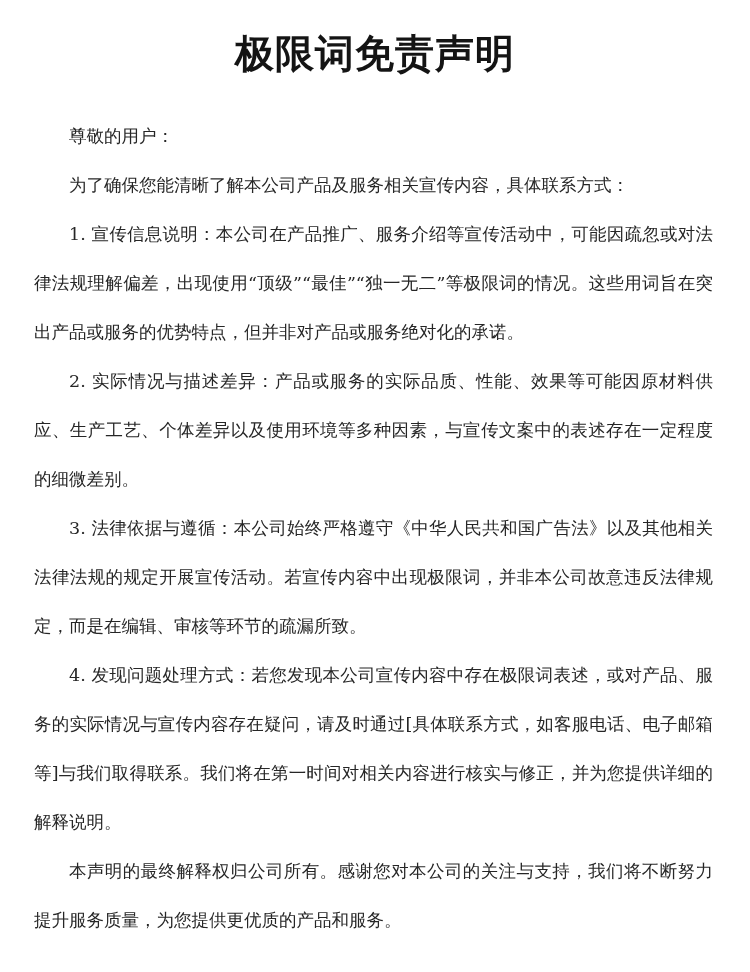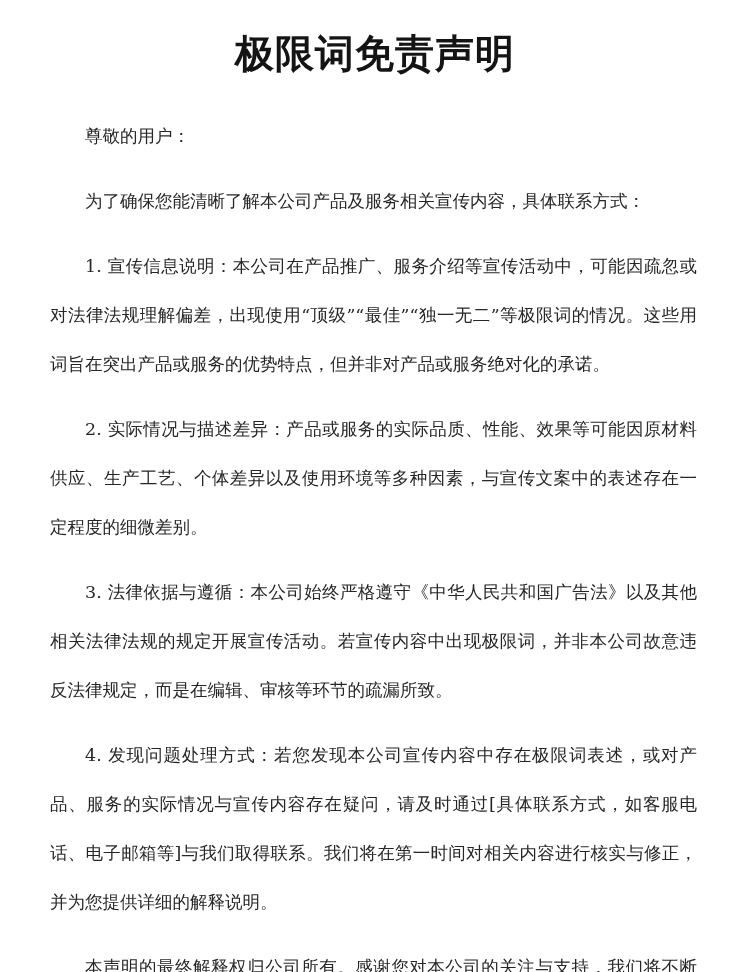--- a/index.html
+++ b/index.html
@@ -27,21 +27,21 @@
   }
   .doc-body {
     margin: 38px 37px 0 34px;
     font-size: 17.5px;
     line-height: 49px;
     color: #262626;
     text-align: justify;
     text-justify: inter-ideograph;
   }
   .doc-body p {
-    margin: 16px;
+    margin: 0;
     padding: 0;
     text-indent: 2em;
   }
 </style>
 </head>
 <body>
 
 <div class="page">
   <h1 class="doc-title">极限词免责声明</h1>
 

